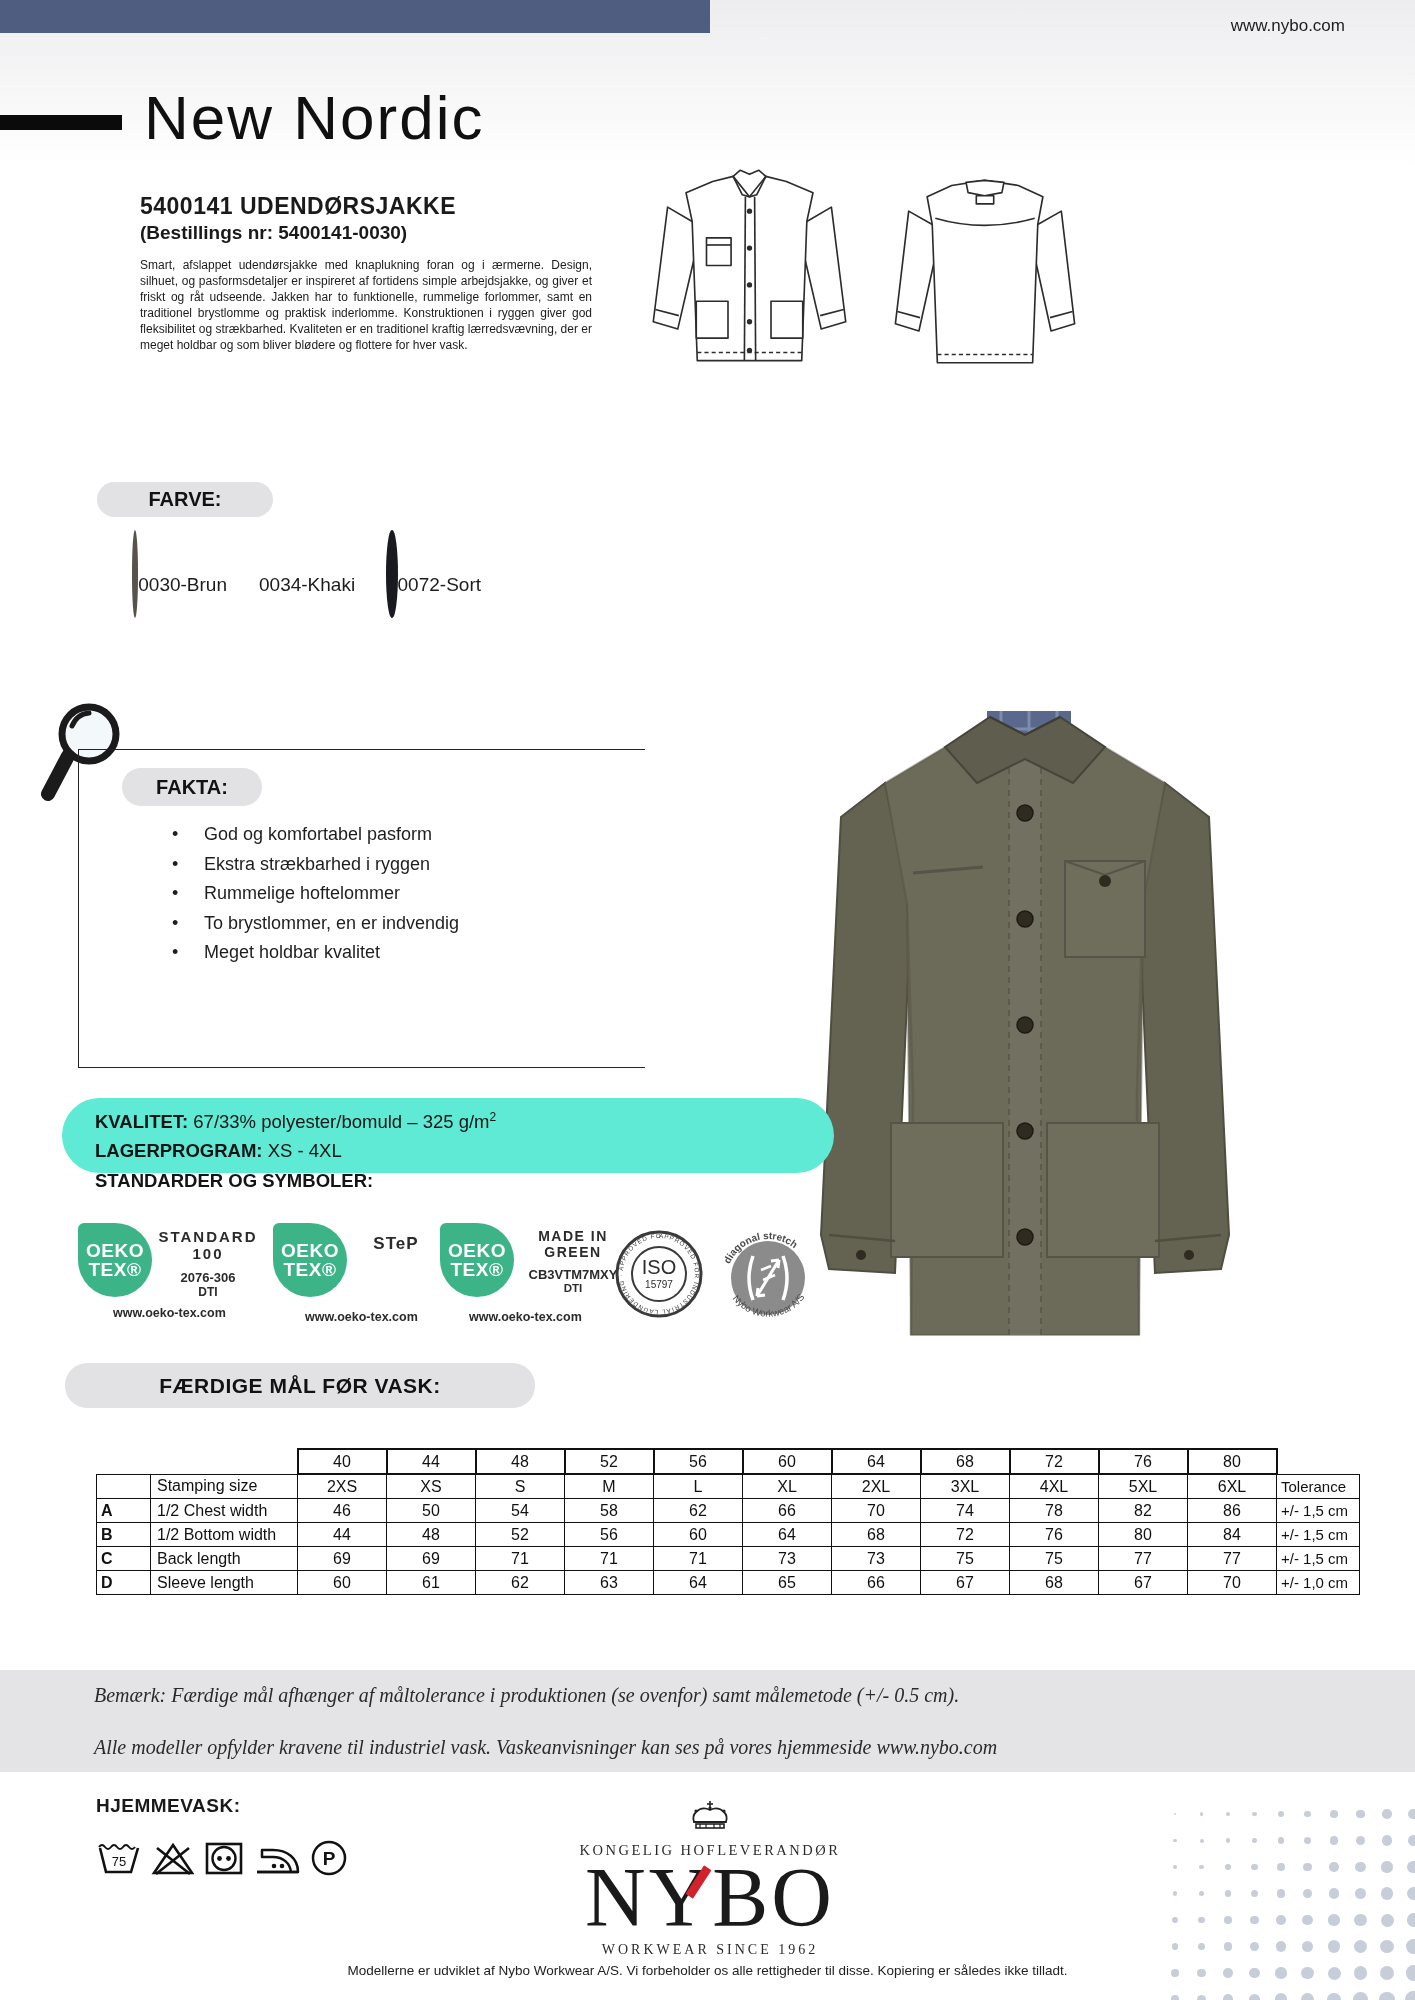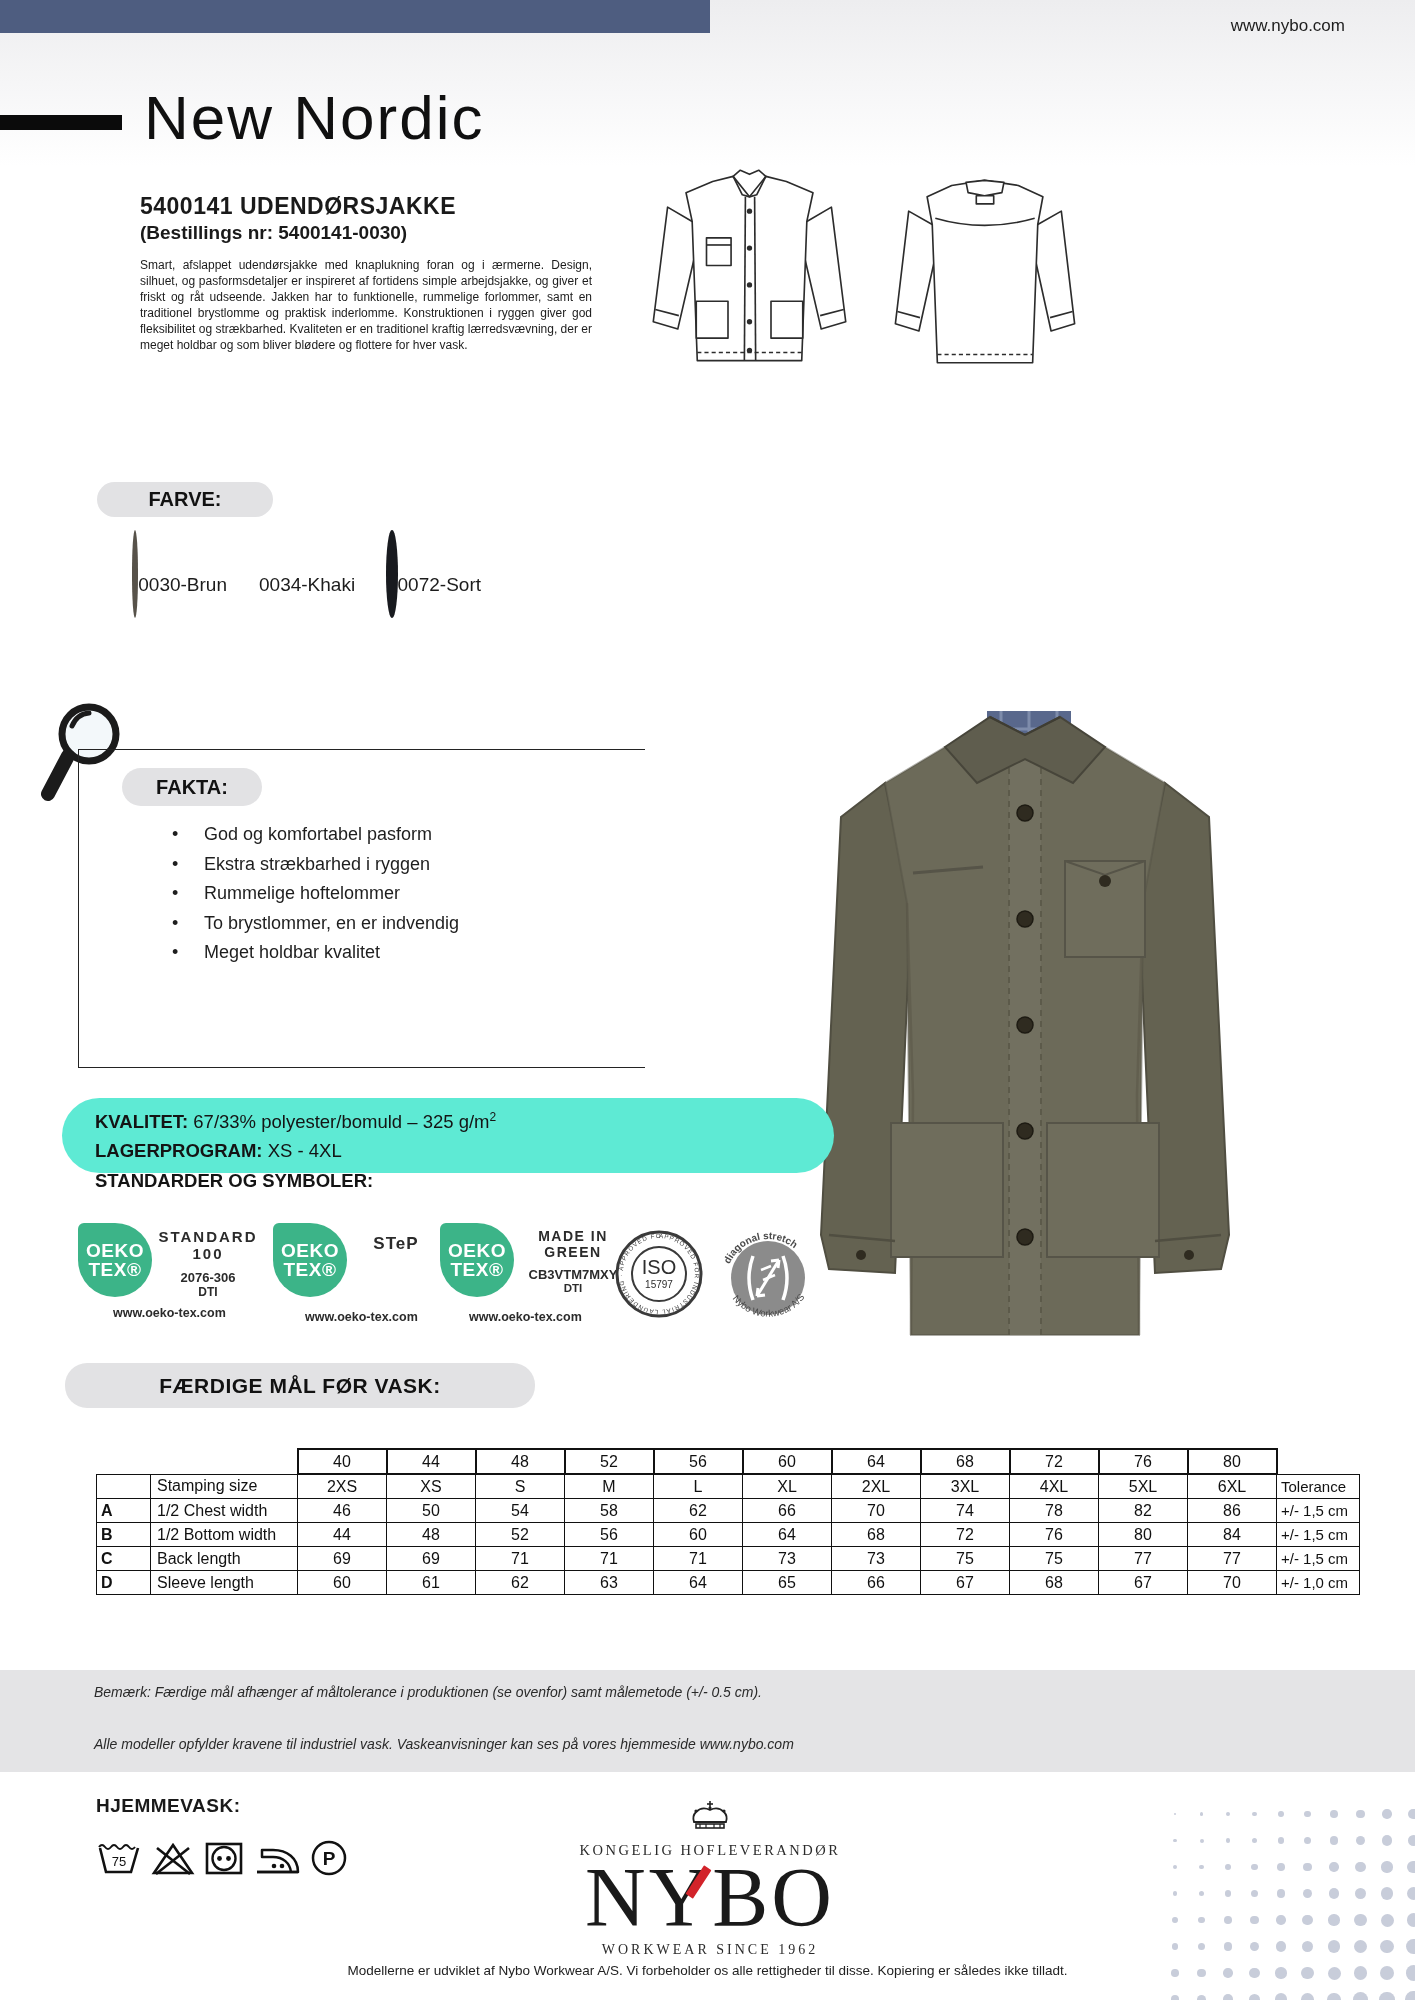--- a/index.html
+++ b/index.html
@@ -40,21 +40,21 @@
   .mpill{left:65px;top:1363px;width:470px;height:45px;font-size:21px;letter-spacing:.5px;}
   table.sizes{position:absolute;left:96px;top:1448px;border-collapse:collapse;table-layout:fixed;}
   table.sizes td{border:1.6px solid #111;text-align:center;font-size:16px;height:23px;padding:0 2px;
                  color:#111;background:#fff;overflow:hidden;white-space:nowrap;}
   table.sizes td.ghost{border:none;background:transparent;}
   table.sizes td.namecell{text-align:left;padding-left:6px;}
   table.sizes td.lettercell{font-weight:bold;text-align:left;padding-left:4px;}
   table.sizes tr.numrow td{border-width:2.2px;}
   table.sizes td.tolcell{text-align:left;padding-left:4px;font-size:15px;}
   .noteband{left:0;top:1670px;width:1415px;height:102px;background:#e4e4e6;}
-  .noteband .nl{position:absolute;left:94px;font-size:14px;font-style:italic;color:#2a2a2a;white-space:nowrap;}
+  .noteband .nl{position:absolute;left:94px;font-size:20px;font-style:italic;color:#2a2a2a;white-space:nowrap;font-family:Liberation Serif, serif;}
   .hjem{left:96px;top:1795px;font-size:19px;font-weight:bold;letter-spacing:.5px;}
   .care{left:95px;top:1838px;display:flex;gap:7px;align-items:center;}
   .logo{left:540px;top:1800px;width:340px;text-align:center;}
   .logo .kong{font-family:"Liberation Serif",serif;font-size:14.5px;letter-spacing:2.5px;color:#2b2b2b;margin-top:4px;}
   .logo .nybo{font-family:"Liberation Serif",serif;font-size:84px;line-height:.92;letter-spacing:3px;color:#23222  2;}
   .logo .nybo span{display:inline-block;}
   .y-red{position:relative;}
   .y-red::after{content:"";position:absolute;right:9px;top:6px;width:9px;height:34px;background:#d2232a;
                 transform:rotate(33deg);border-radius:1px;}
   .logo .since{font-family:"Liberation Serif",serif;font-size:14px;letter-spacing:3px;color:#2b2b2b;margin-top:6px;}

